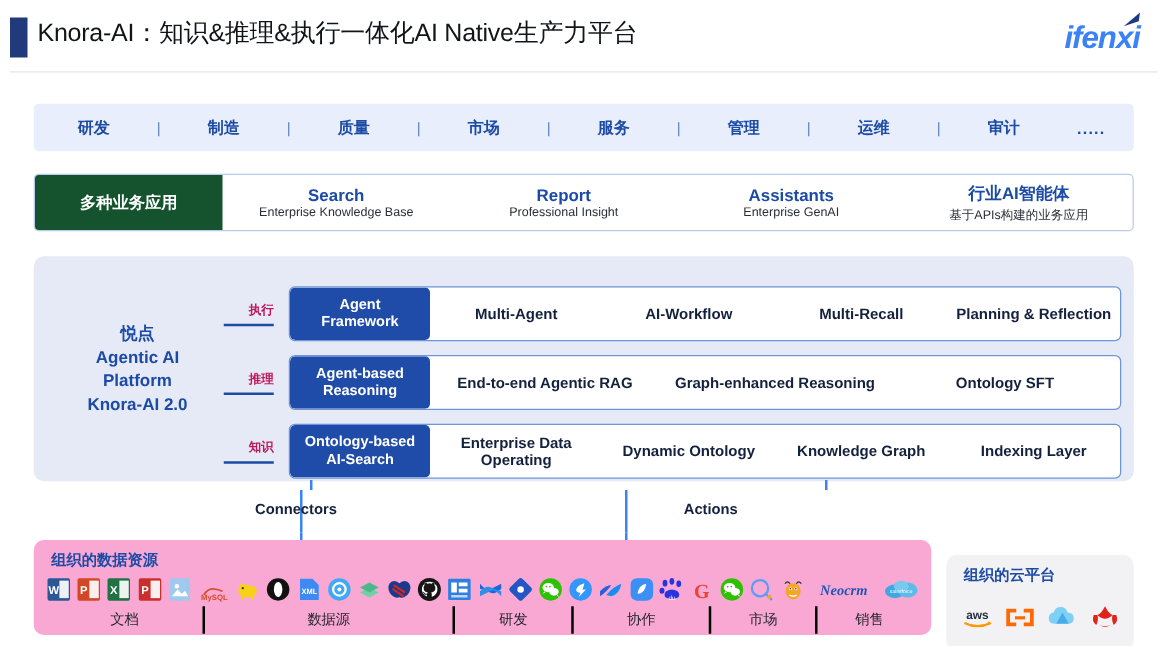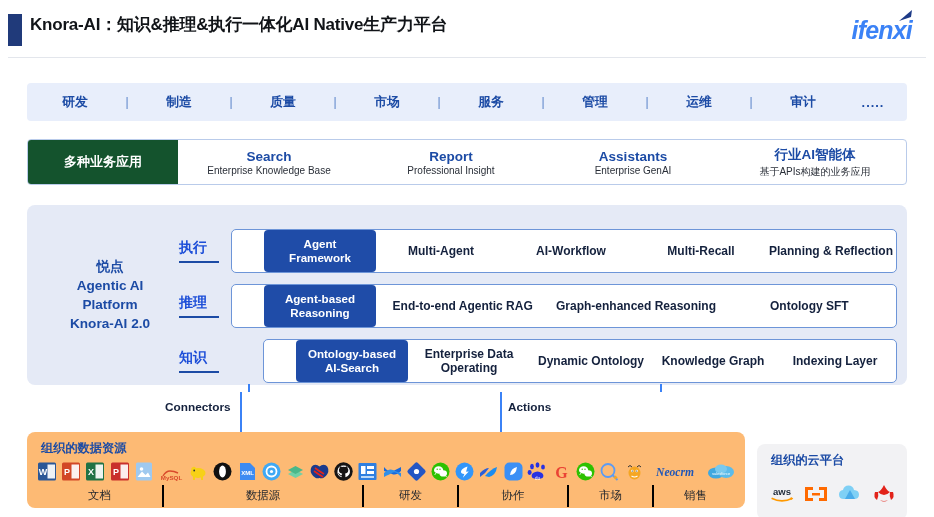--- a/index.html
+++ b/index.html
@@ -13,21 +13,21 @@
   
   #header {
     position: absolute; left: 0; top: 0; width: 934px; height: 58px;
   }
   #header-accent {
     position: absolute; left: 8px; top: 14px; width: 14px; height: 32px;
     background: #203a7a;
   }
   #header-title {
     position: absolute; left: 30px; top: 13px;
-    font-size: 17px; font-weight: bold; color: #111418;
+    font-size: 20px; font-weight: normal; color: #111418;
     letter-spacing: -0.2px; white-space: nowrap;
   }
   #logo {
     position: absolute; right: 22px; top: 16px;
     font-size: 25px; font-weight: bold; color: #3b82f6;
     letter-spacing: -0.8px; font-style: italic;
   }
   #logo .swoosh {
     position: absolute; right: -2px; top: -7px; width: 16px; height: 14px;
   }
@@ -77,33 +77,32 @@
     position: absolute; left: 22px; top: 52px; width: 122px;
     text-align: center; color: #1c4ba5; font-weight: bold;
     font-size: 13.6px; line-height: 19px;
   }
   .layer-row {
     position: absolute; left: 152px; width: 718px; height: 44px;
     display: flex; align-items: center;
   }
   .layer-row.r1 { top: 24px; }
   .layer-row.r2 { top: 79px; }
-  .layer-row.r3 { top: 134px; gap: 32px; }
+  .layer-row.r3 { top: 134px; }
 
   .layer-tag {
-    width: 40px; flex: none; text-align: left;
-    color: #1d4ed8; font-weight: bold; font-size: 14px;
+    width: 40px; flex: none; text-align: right;
+    color: #be185d; font-weight: bold; font-size: 10px;
     padding-bottom: 4px; border-bottom: 2.5px solid #1c4ba5;
     margin-right: 12px;
   }
   .layer-box {
     flex: 1; height: 44px; display: flex;
     border: 1px solid #6d95d8; border-radius: 5px; background: #fff;
     overflow: hidden;
-    padding-left: 32px;
   }
   .layer-head {
     width: 112px; flex: none; background: #1f4ca8; color: #fff;
     display: flex; align-items: center; justify-content: center;
     text-align: center; font-weight: bold; font-size: 11.6px; line-height: 14px;
     border-radius: 4px;
   }
   .layer-items { flex: 1; display: flex; align-items: center; }
   .layer-item {
     flex: 1; text-align: center; color: #14213d;
@@ -112,30 +111,30 @@
 
   
   #connector-band {
     position: absolute; left: 0; top: 392px; width: 934px; height: 34px;
   }
   .conn-tick {
     position: absolute; top: 0; width: 2px; height: 34px; background: #3b82f6;
   }
   .conn-label {
     position: absolute; top: 8px; font-size: 11.8px;
-    font-weight: bold; color: #14213d;
+    font-weight: bold; color: #14213d; margin-left: 39px;
   }
   .drop-tick {
     position: absolute; width: 2px; background: #3b82f6;
   }
 
   
   #resources-panel {
     position: absolute; left: 27px; top: 432px; width: 718px; height: 76px;
-    background: #fdba74; border-radius: 8px;
+    background: #f9a8d4; border-radius: 8px;
   }
   #cloud-panel {
     position: absolute; left: 757px; top: 444px; width: 150px; height: 76px;
     background: #f2f2f4; border-radius: 8px;
   }
   .panel-title {
     position: absolute; left: 14px; top: 8px;
     color: #1c4ba5; font-weight: bold; font-size: 12.2px;
   }
   #icon-strip {

